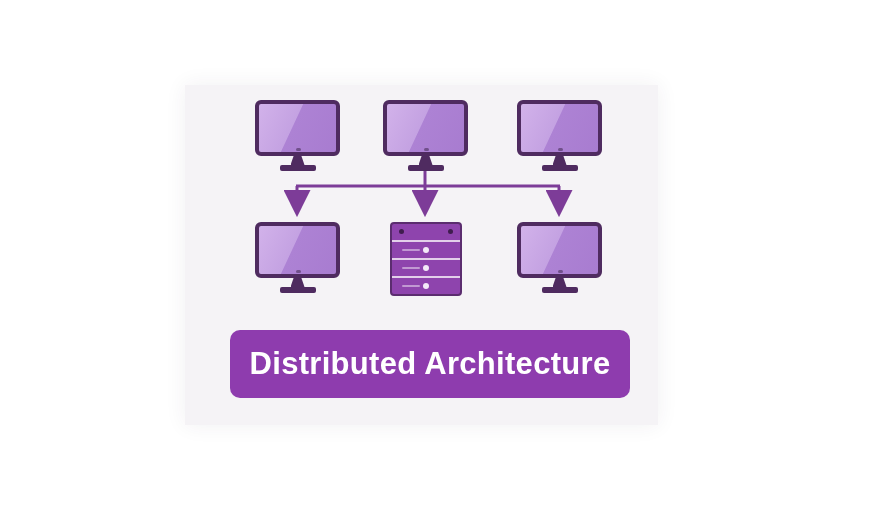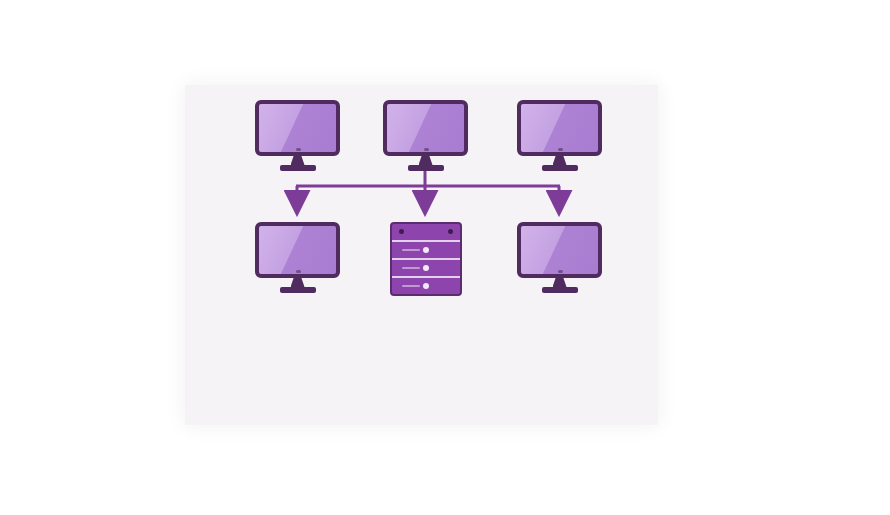--- a/index.html
+++ b/index.html
@@ -208,15 +208,18 @@
         <span class="led"></span>
       </div>
     </div>
 
     <div class="monitor" style="left:332px; top:137px;">
       <div class="screen"></div>
       <div class="neck"></div>
       <div class="base"></div>
     </div>
 
+    <div class="banner">
+      <span class="banner-text">Distributed Architecture</span>
+    </div>
 
   </div>
 </div>
 
 </body></html>

